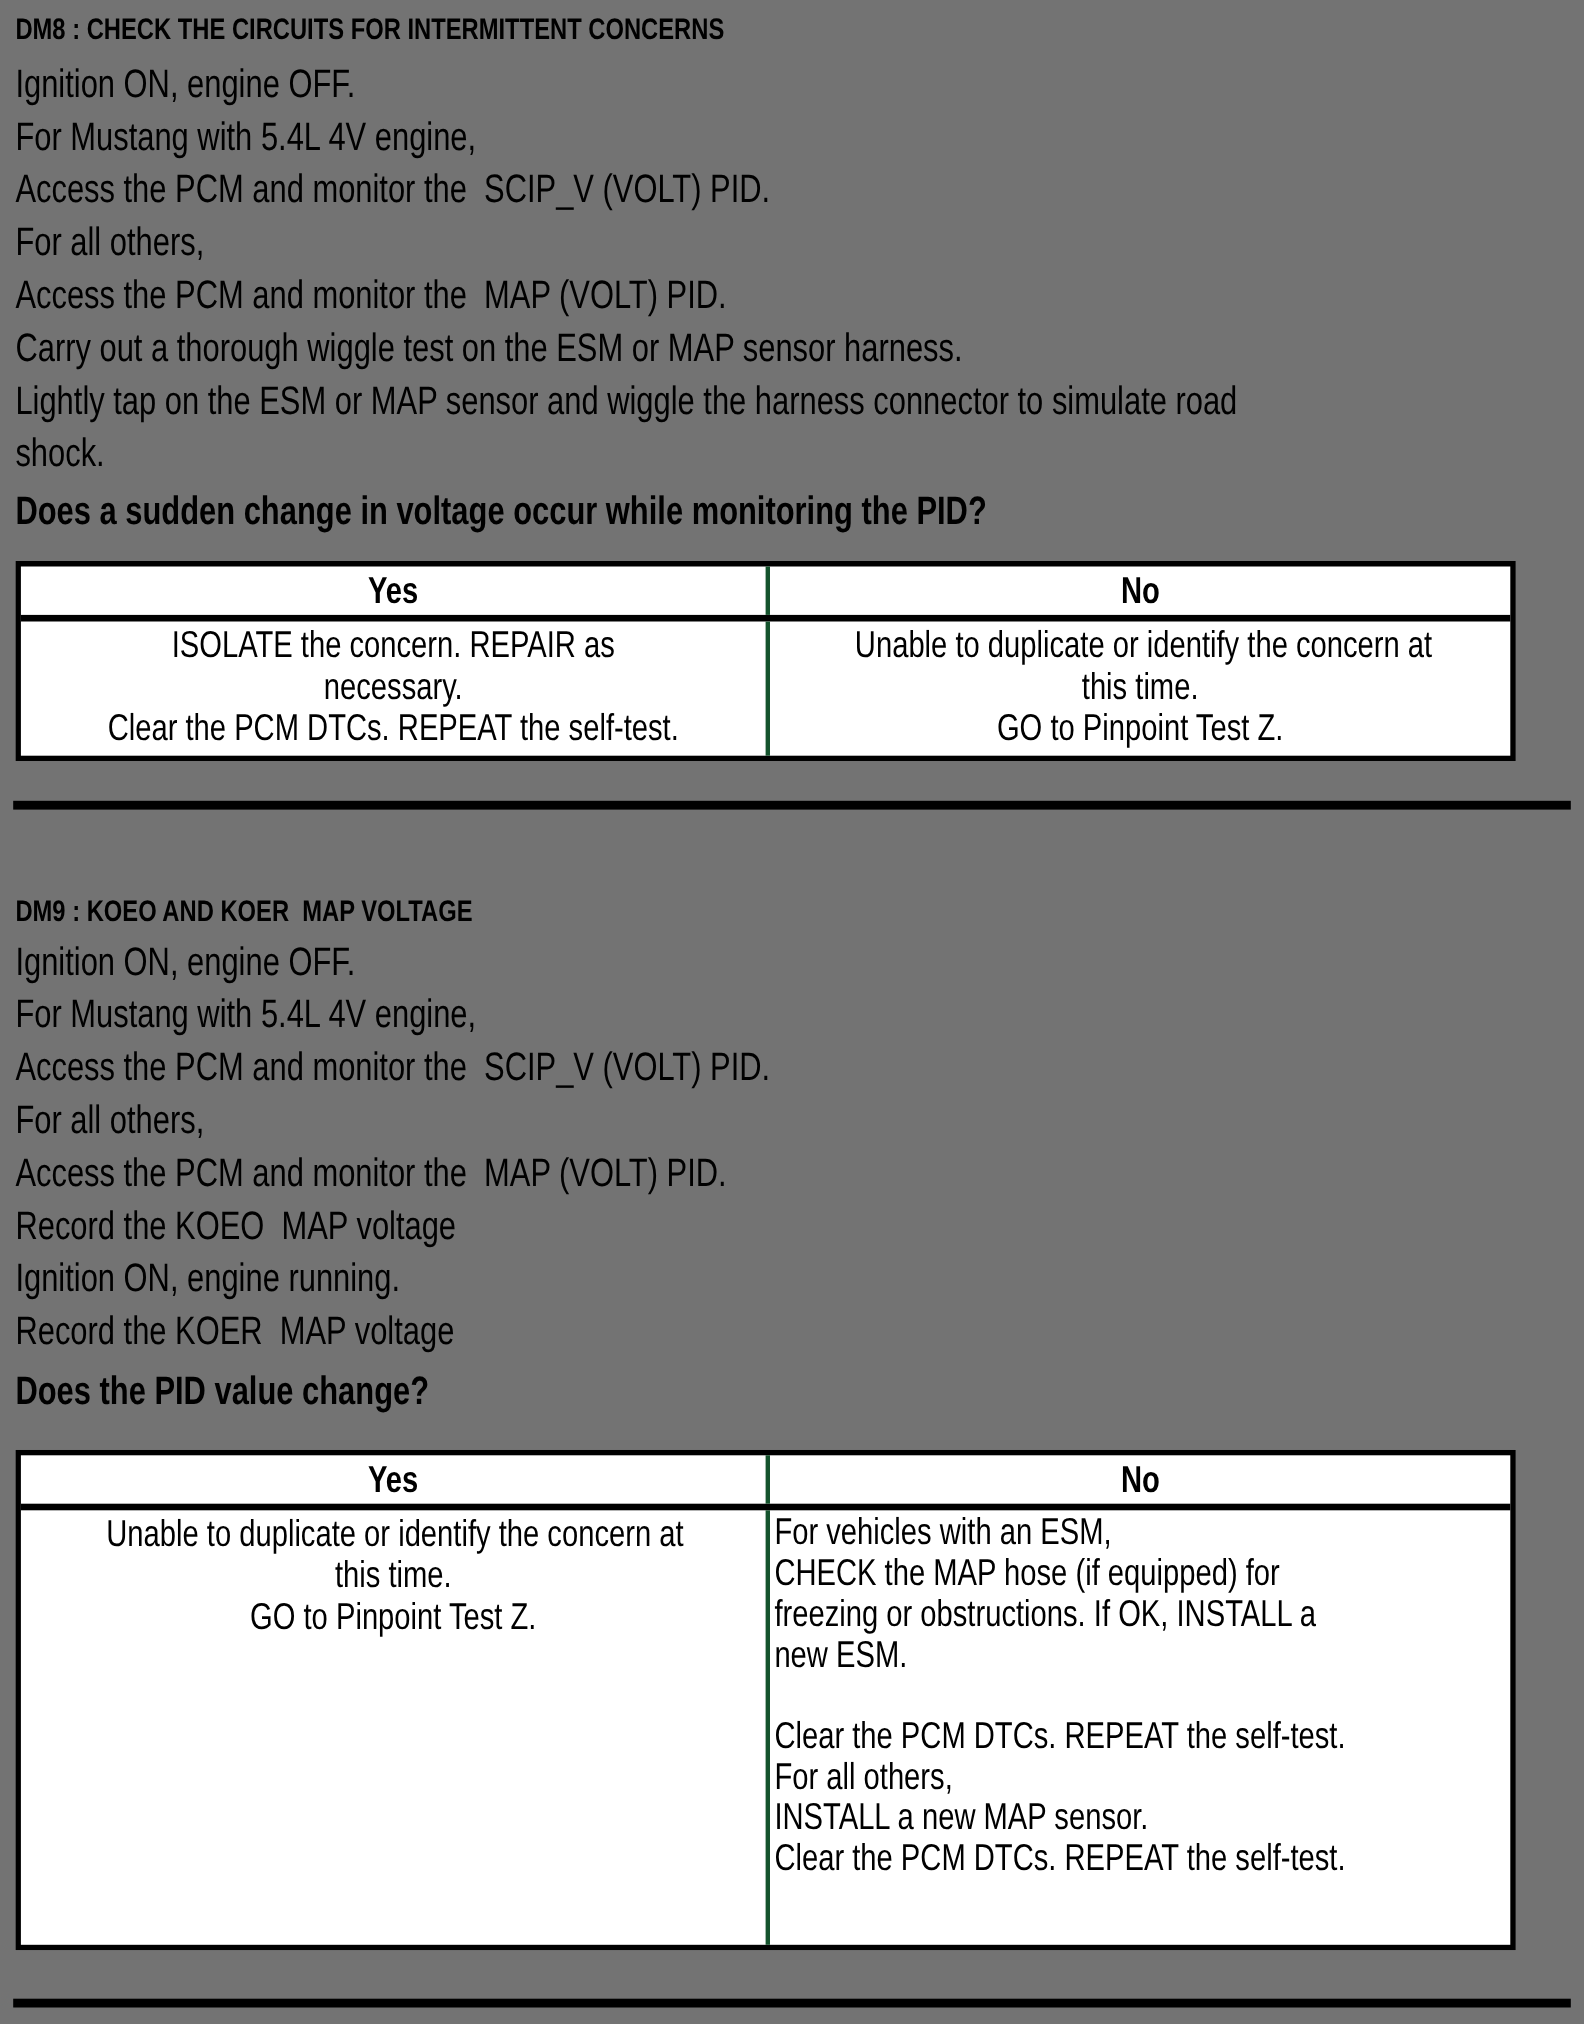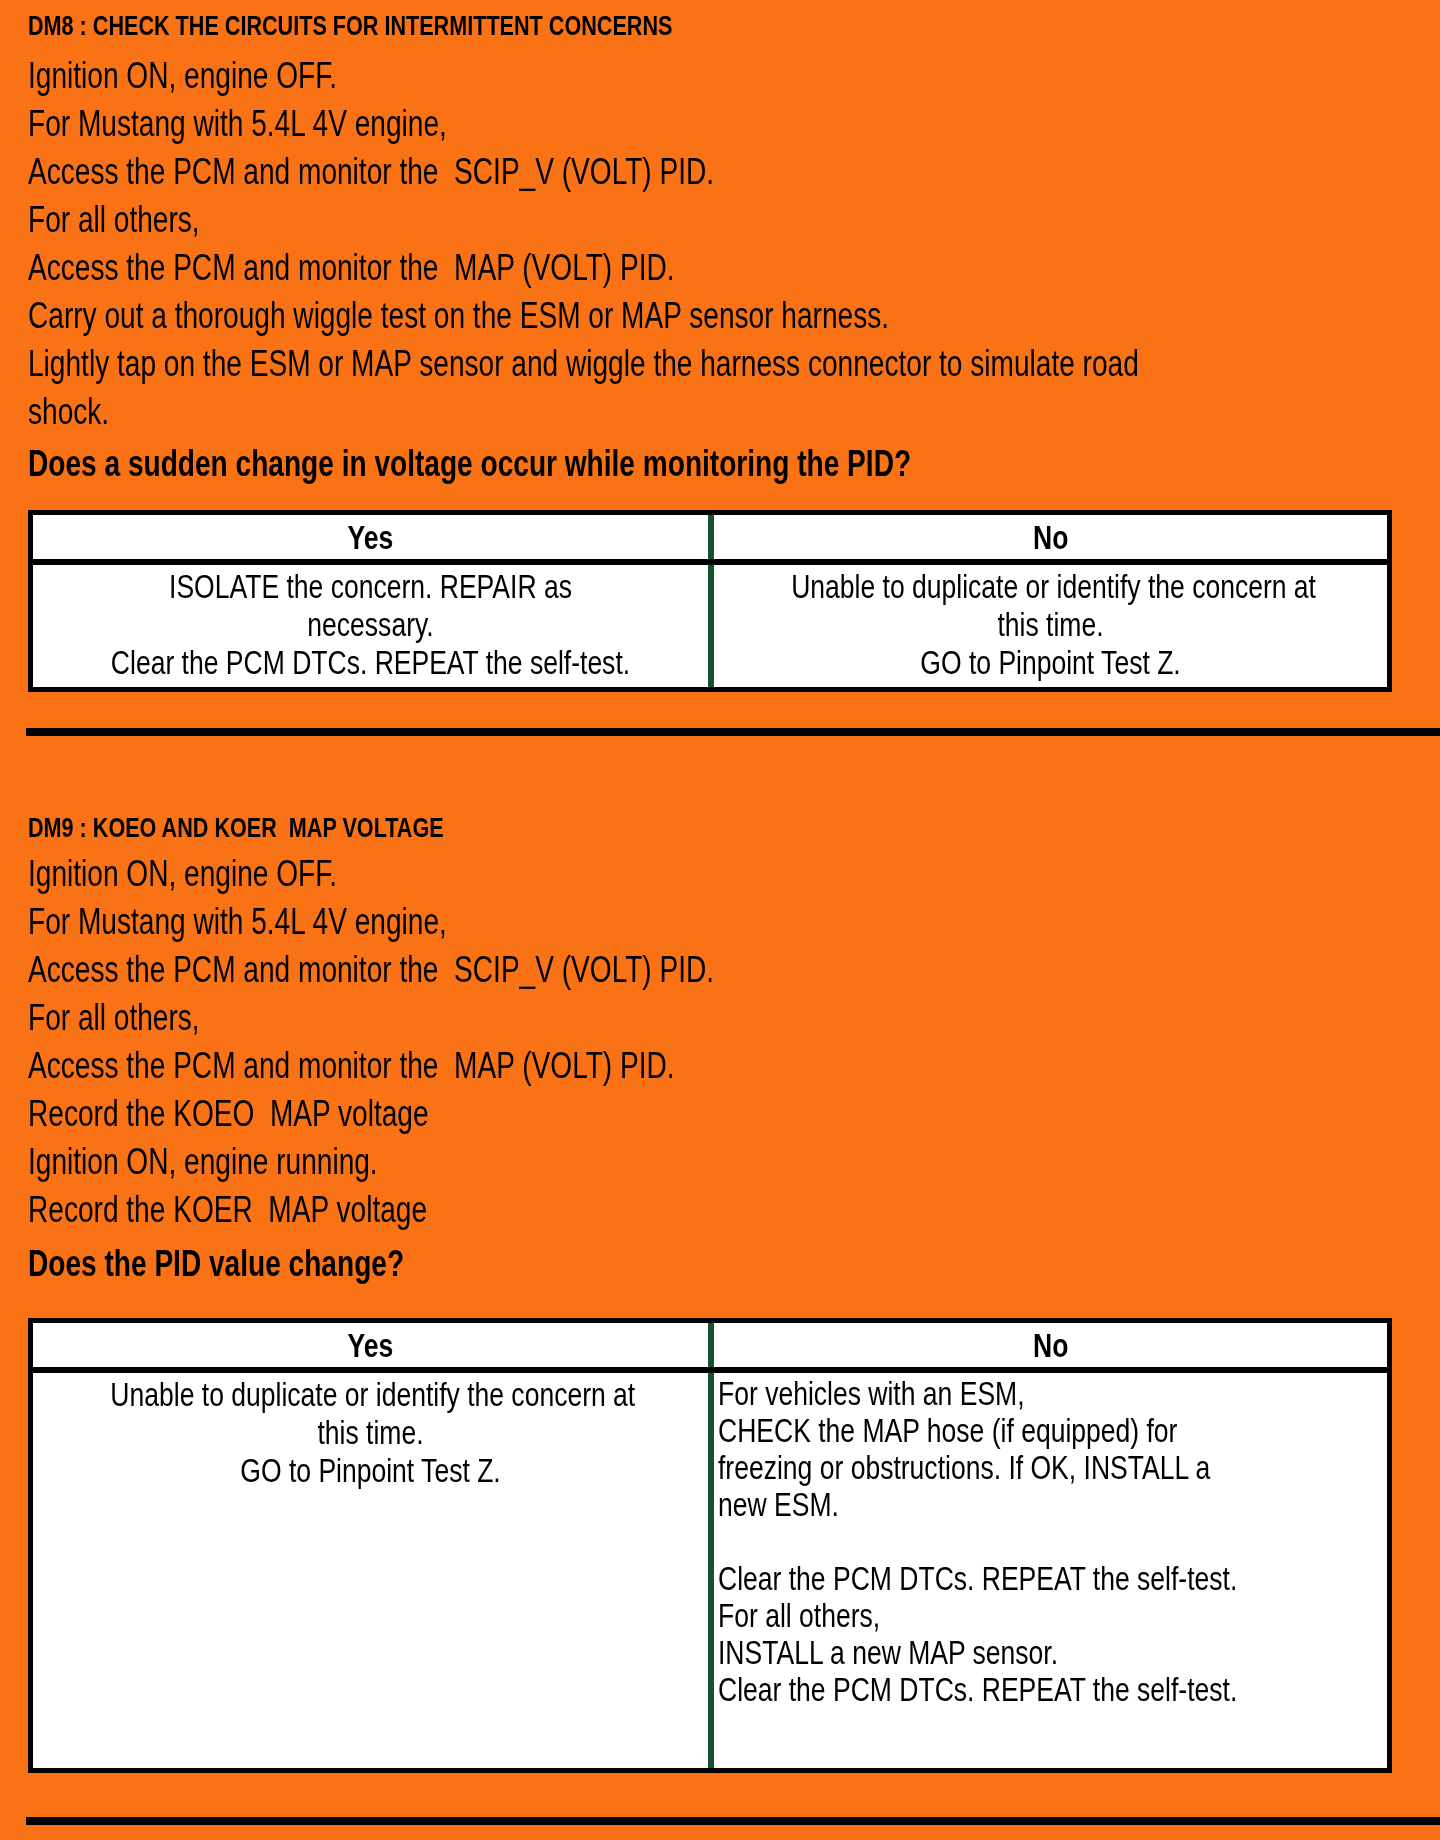--- a/index.html
+++ b/index.html
@@ -6,24 +6,24 @@
     margin: 0;
     padding: 0;
     background: #ffffff;
     color: #000000;
     font-family: "Liberation Sans", "DejaVu Sans", sans-serif;
   }
   .page {
     position: relative;
     width: 1440px;
     height: 1840px;
-    padding: 6px 28px;
+    padding: 6px 14px;
     box-sizing: border-box;
     overflow: hidden;
-    background: #f97316;
+    background: #737373;
   }
   
   .heading {
     font-size: 27px;
     font-weight: bold;
     line-height: 40px;
     white-space: pre;
     transform: scaleX(0.80);
     transform-origin: 0 50%;
     width: 1800px;
@@ -69,21 +69,21 @@
   }
   .th-inner {
     font-size: 34px;
     font-weight: bold;
     white-space: pre;
     transform: scaleX(0.78);
     transform-origin: 50% 50%;
   }
   .col-left {
     width: 681px;
-    border-right: 6px solid #14532d;
+    border-right: 4px solid #14532d;
     box-sizing: border-box;
     flex: none;
   }
   .col-right { flex: 1; }
   .tbl-row { display: flex; align-items: stretch; }
   .cell {
     box-sizing: border-box;
     padding: 2px 4px;
     overflow: hidden;
   }

